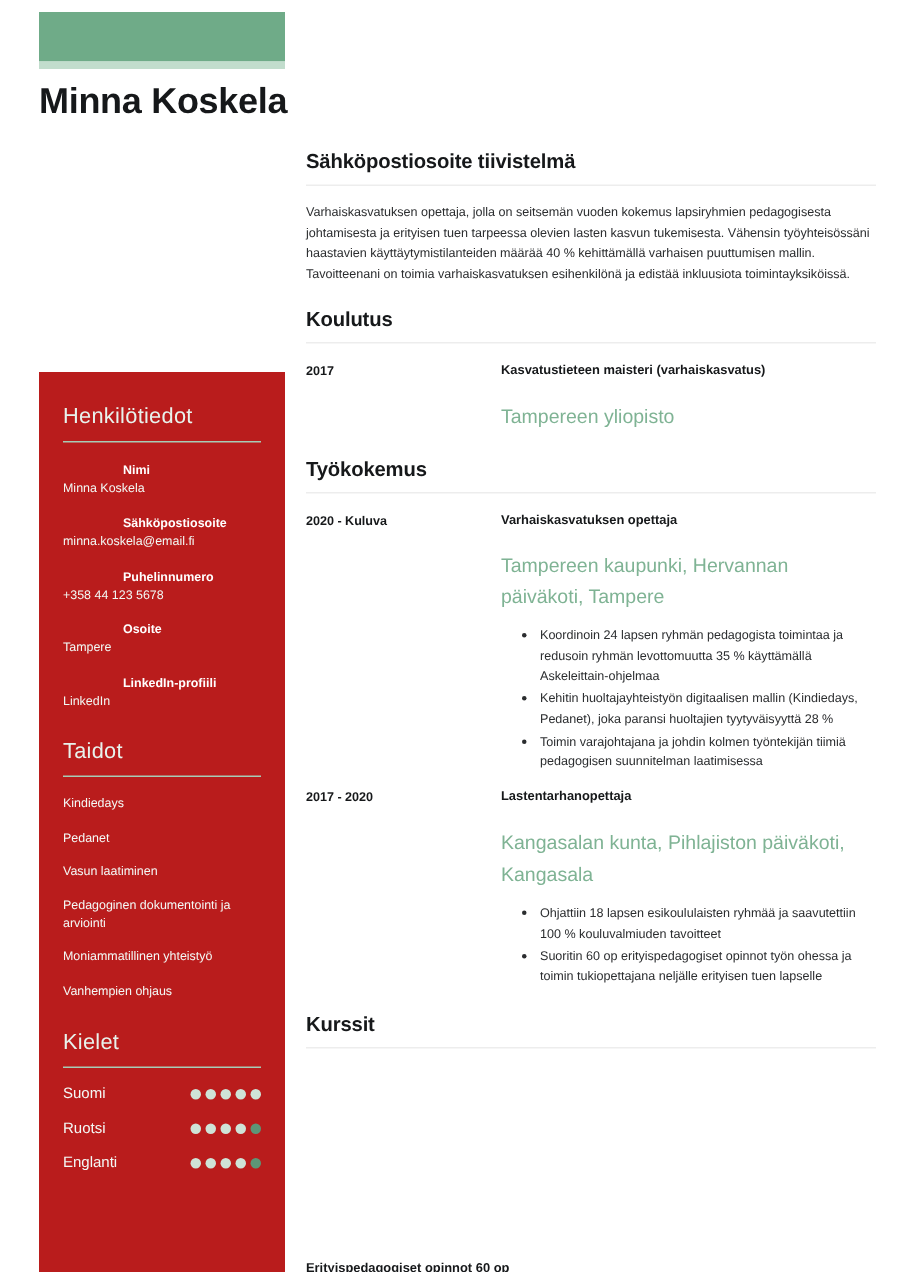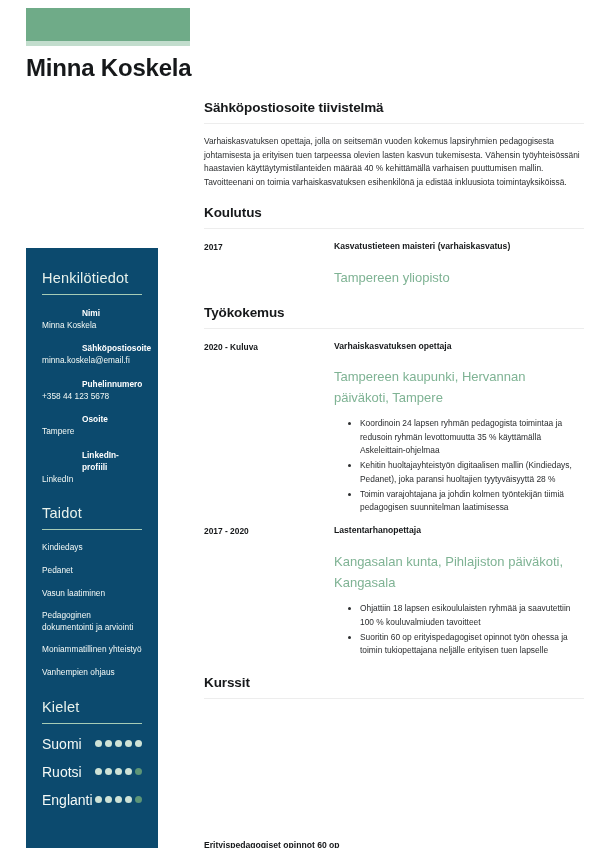--- a/index.html
+++ b/index.html
@@ -41,23 +41,23 @@
     font-weight: bold;
     letter-spacing: -0.2px;
     color: #16181a;
   }
 
   
   .sidebar {
     position: absolute;
     left: 26px;
     top: 248px;
-    width: 132px;
+    width: 164px;
     bottom: 0;
-    background: #0c4a6e;
+    background: #b91c1c;
     padding: 22px 16px 20px 16px;
     color: #ffffff;
   }
 
   .side-section { margin-bottom: 20px; }
   .side-section:last-child { margin-bottom: 0; }
 
   .side-heading {
     font-size: 14.5px;
     font-weight: normal;
@@ -96,21 +96,21 @@
   .skill-item:last-child { margin-bottom: 0; }
 
   .lang-row {
     display: flex;
     align-items: center;
     justify-content: space-between;
     margin-bottom: 12px;
   }
   .lang-row:last-child { margin-bottom: 0; }
   .lang-name {
-    font-size: 14px;
+    font-size: 10px;
     color: #f4f9f6;
   }
   .lang-dots { display: flex; gap: 3px; }
   .dot {
     width: 7px;
     height: 7px;
     border-radius: 50%;
     background: #cfe3d7;
   }
   .dot.off { background: #5d9577; }

